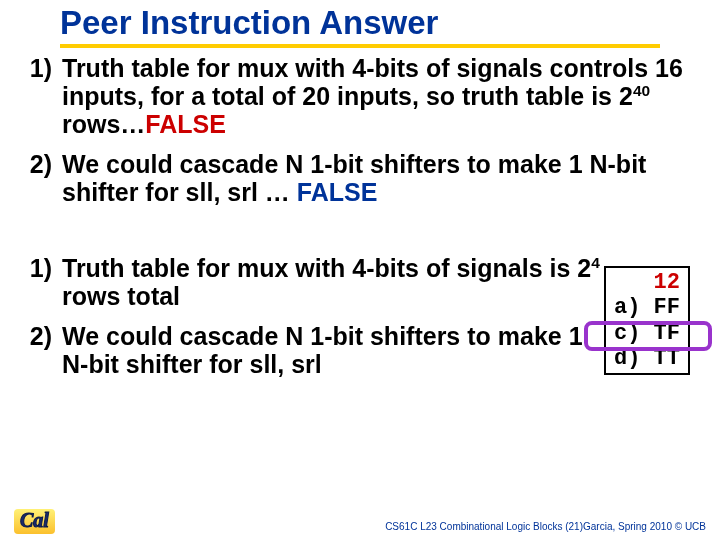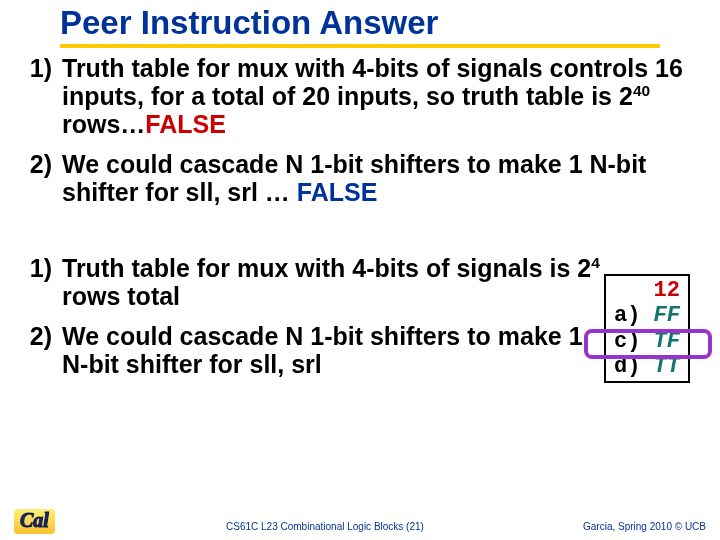--- a/index.html
+++ b/index.html
@@ -57,34 +57,34 @@
   .lower .qcol {
     flex: 1;
   }
   .answer-box {
     border: 2px solid #000;
     font-family: "Courier New", monospace;
     font-size: 22px;
     font-weight: bold;
     line-height: 1.15;
     padding: 2px 8px 2px 8px;
-    margin-top: 20px;
+    margin-top: 12px;
     margin-right: 10px;
     position: relative;
   }
   .answer-box .hdr {
     color: #cc0000;
     white-space: pre;
   }
   .answer-box .row {
     white-space: pre;
     position: relative;
   }
   .answer-box .row .lab { color: #000; }
-  .answer-box .row .val { color: #0f766e; font-style: italic; }
+  .answer-box .row .val { color: #000000; }
   .highlight-ring {
     position: absolute;
     border: 4px solid #9933cc;
     border-radius: 8px;
     left: -22px;
     width: 128px;
     height: 30px;
     top: 80px;
     pointer-events: none;
   }
@@ -107,21 +107,21 @@
     font-size: 20px;
     color: #1a2a6c;
     background: linear-gradient(#fff176, #fbc02d);
     -webkit-text-stroke: 1px #0a1a4a;
     padding: 0 6px 2px 6px;
     border-radius: 4px;
     display: inline-block;
   }
   .footer .mid {
     flex: 1;
-    text-align: center;
+    text-align: right;
     padding-left: 12px;
     padding-bottom: 2px;
   }
   .footer .right {
     text-align: right;
     padding-bottom: 2px;
   }
 </style>
 </head>
 <body>

